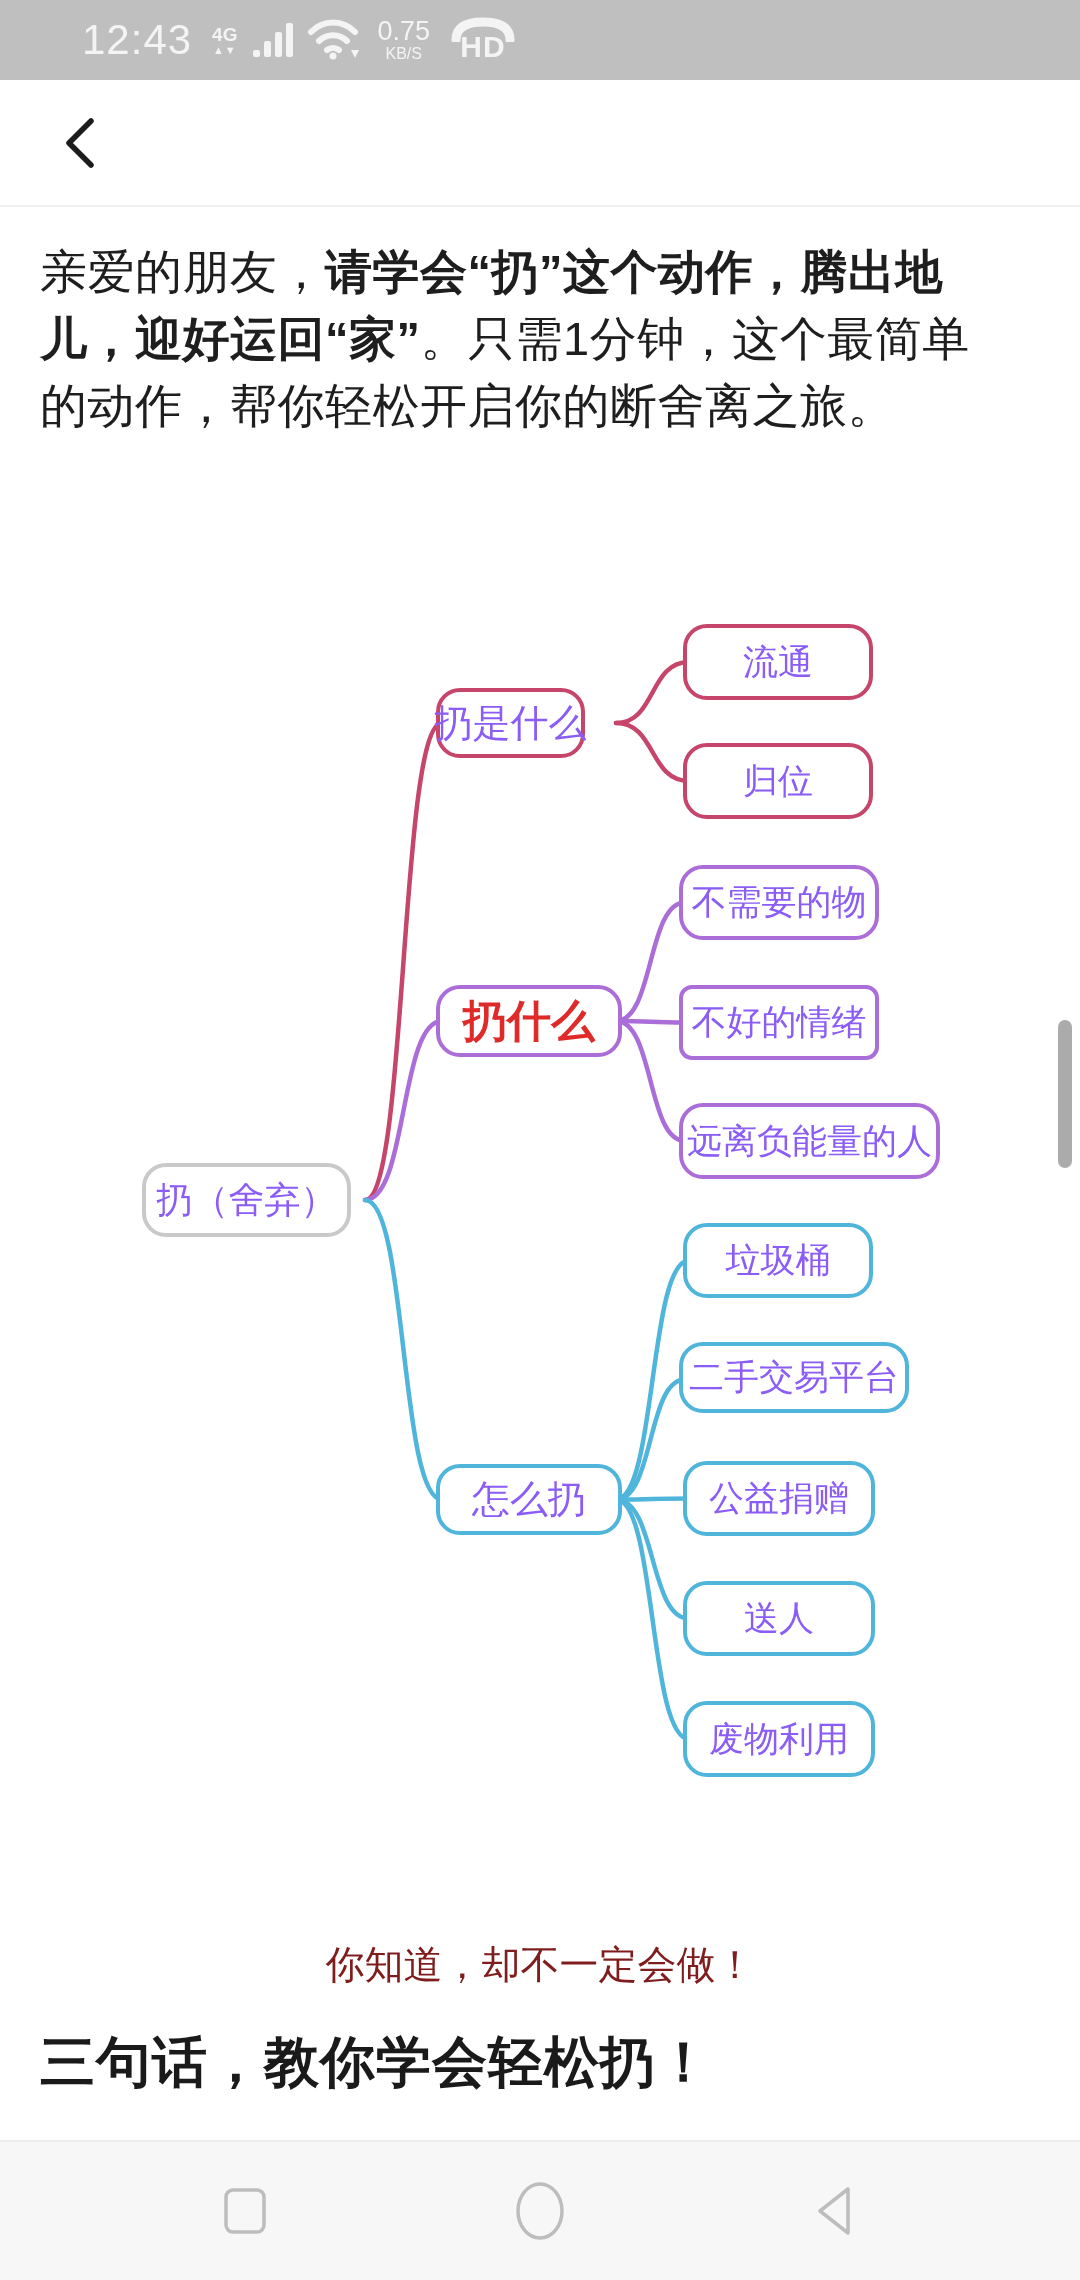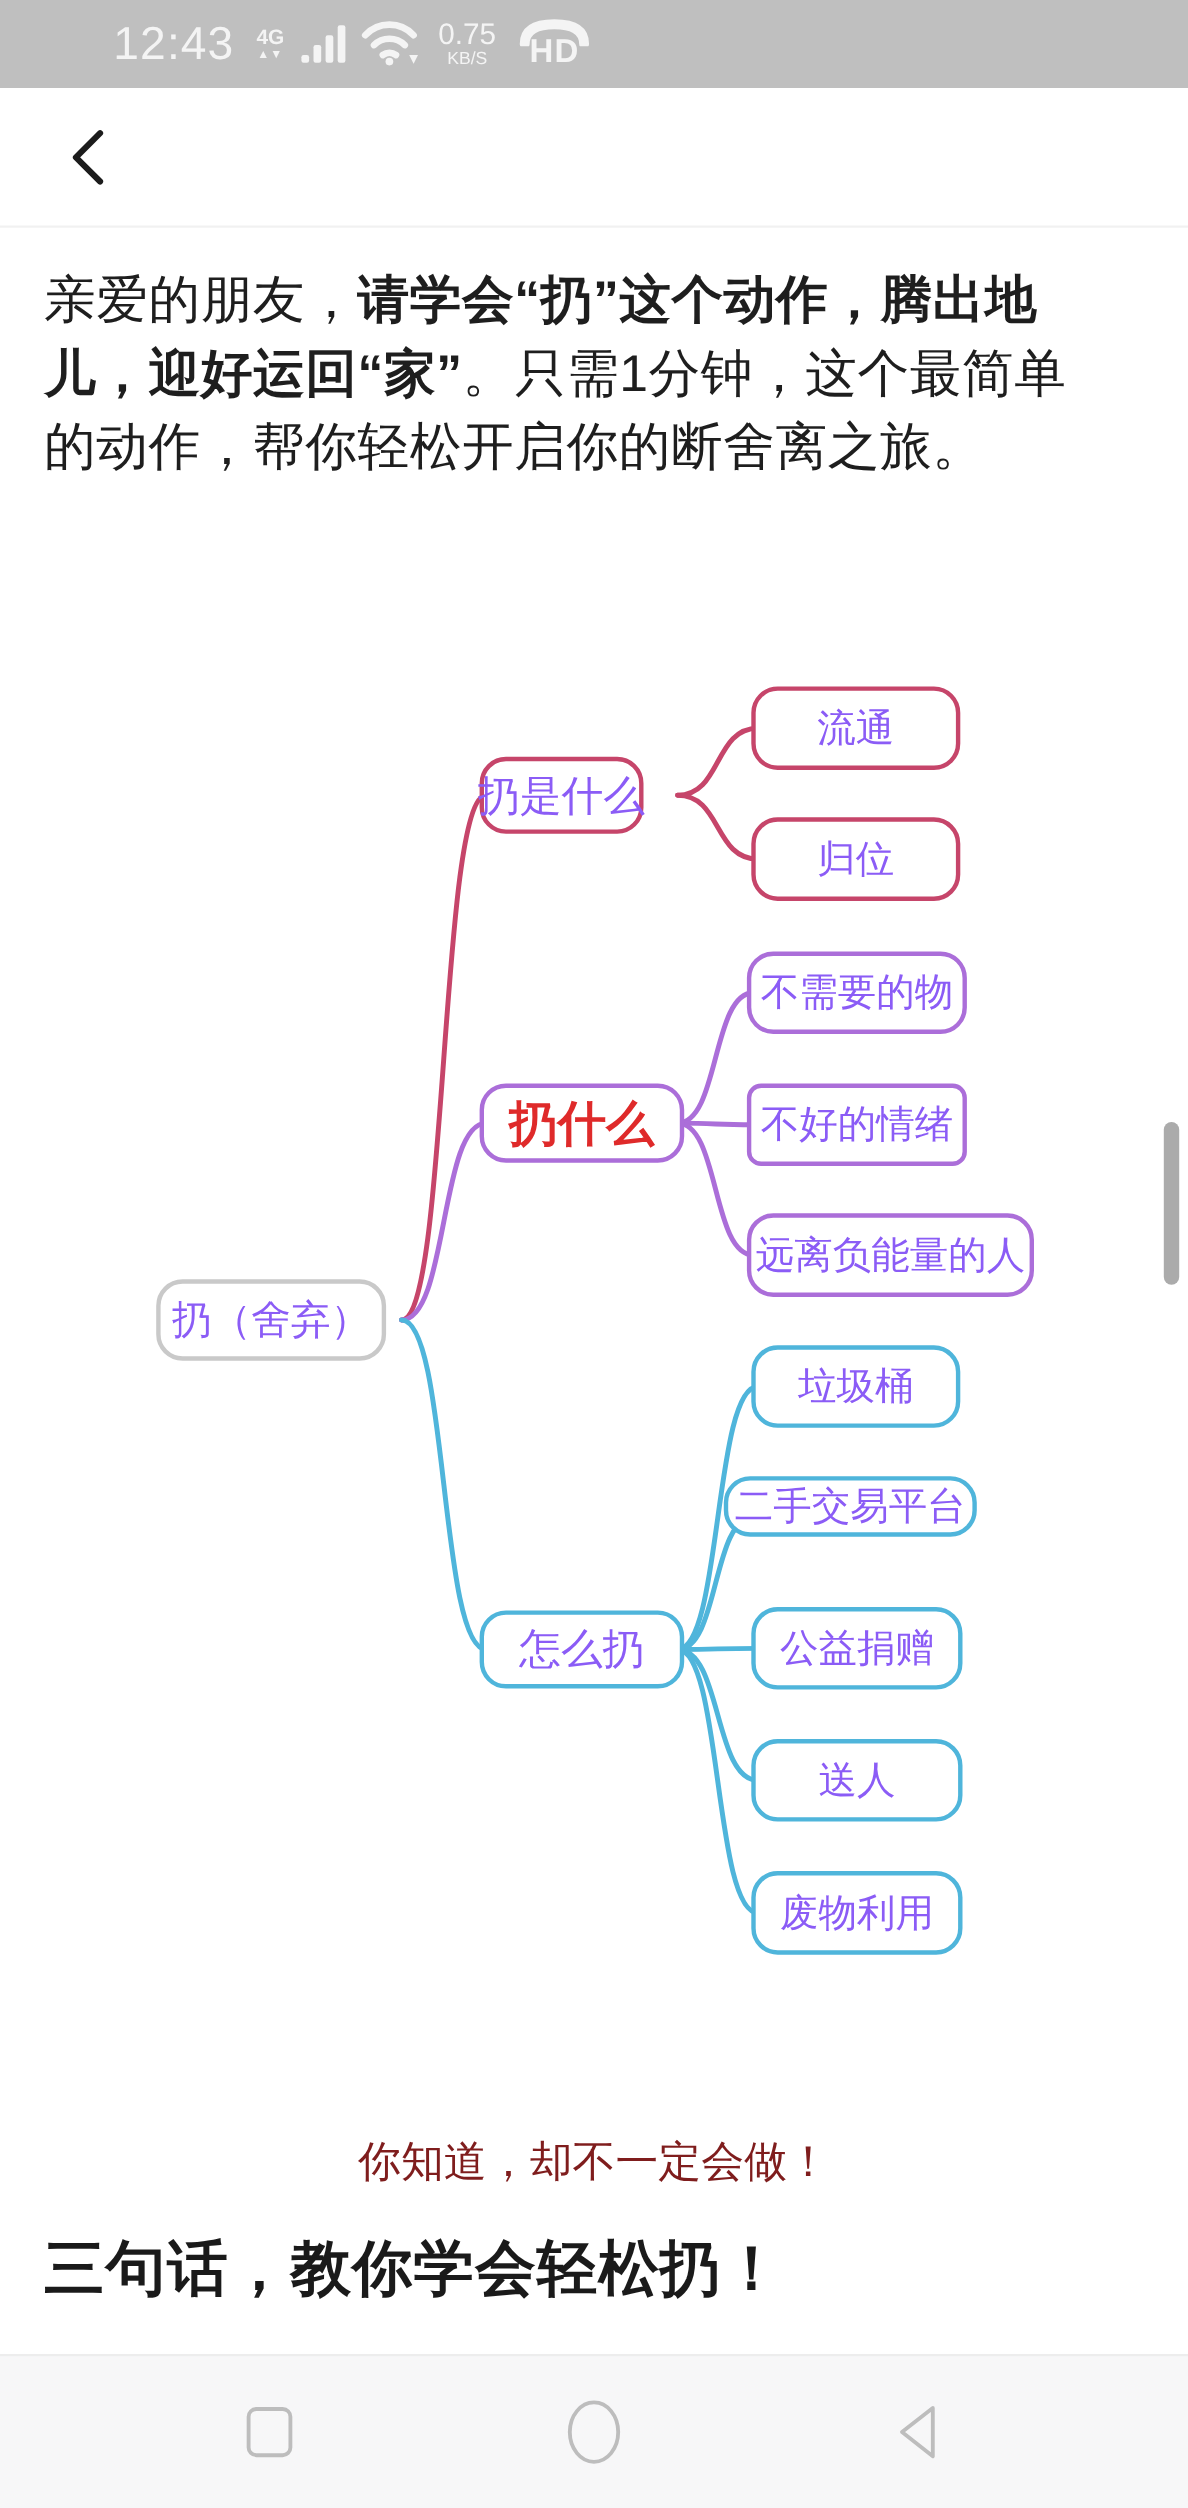--- a/index.html
+++ b/index.html
@@ -3,21 +3,21 @@
 <meta charset="utf-8">
 <style>
   * { margin:0; padding:0; box-sizing:border-box; }
   html,body { width:1080px; height:2280px; }
   body { font-family:"Liberation Sans","DejaVu Sans",sans-serif; background:#ffffff; position:relative; overflow:hidden; }
   .page { position:absolute; inset:0; width:1080px; height:2280px; }
 
   
   .statusbar { position:absolute; left:0; top:0; width:1080px; height:80px; background:#BFBFBF;
     display:flex; align-items:center; color:#F4F4F4; }
-  .sb-left { display:flex; align-items:center; gap:14px; padding-left:103px; }
+  .sb-left { display:flex; align-items:center; gap:14px; padding-left:82px; }
   .sb-time { font-size:42px; letter-spacing:1px; }
   .sb-net { display:flex; flex-direction:column; align-items:center; line-height:1; margin-left:6px;justify-content:flex-end; }
   .sb-net .g4 { font-size:19px; font-weight:bold; }
   .sb-net .arrows { font-size:11px; letter-spacing:1px; margin-top:1px; }
   .sb-bars { display:flex; align-items:flex-end; gap:4px; height:34px; margin-left:2px; }
   .sb-bars i { display:block; width:7px; background:#F4F4F4; border-radius:2px; }
   .sb-speed { display:flex; flex-direction:column; align-items:center; line-height:1.05; margin-left:4px; }
   .sb-speed .v { font-size:27px; }
   .sb-speed .u { font-size:16px; }
   .sb-hd { position:relative; margin-left:6px; width:66px; height:48px; }
@@ -128,21 +128,21 @@
       <div class="mm-node" style="left: 142px; top: 1163px; width: 209px; height: 74px; border-color: rgb(201, 201, 201); font-size: 36px;">扔（舍弃）</div>
       <div class="mm-node" style="left: 436px; top: 688px; width: 149px; height: 70px; border-color: rgb(198, 69, 106); font-size: 38px;">扔是什么</div>
       <div class="mm-node" style="left: 683px; top: 624px; width: 190px; height: 76px; border-color: rgb(198, 69, 106);">流通</div>
       <div class="mm-node" style="left: 683px; top: 743px; width: 190px; height: 76px; border-color: rgb(198, 69, 106);">归位</div>
       <div class="mm-node" style="left: 436px; top: 985px; width: 186px; height: 72px; border-color: rgb(171, 110, 217); font-size: 44px; font-weight: 700; color: rgb(223, 42, 42);">扔什么</div>
       <div class="mm-node" style="left: 679px; top: 865px; width: 200px; height: 75px; border-color: rgb(171, 110, 217);">不需要的物</div>
       <div class="mm-node" style="left: 679px; top: 985px; width: 200px; height: 75px; border-color: rgb(171, 110, 217); border-radius: 13px;">不好的情绪</div>
       <div class="mm-node" style="left: 679px; top: 1103px; width: 261px; height: 76px; border-color: rgb(171, 110, 217);">远离负能量的人</div>
       <div class="mm-node" style="left: 436px; top: 1464px; width: 186px; height: 71px; border-color: rgb(79, 181, 219); font-size: 38px;">怎么扔</div>
       <div class="mm-node" style="left: 683px; top: 1223px; width: 190px; height: 75px; border-color: rgb(79, 181, 219);">垃圾桶</div>
-      <div class="mm-node" style="left: 658px; top: 1342px; width: 230px; height: 55px; border-color: rgb(79, 181, 219);">二手交易平台</div>
+      <div class="mm-node" style="left: 679px; top: 1342px; width: 230px; height: 71px; border-color: rgb(79, 181, 219);">二手交易平台</div>
       <div class="mm-node" style="left: 683px; top: 1461px; width: 192px; height: 75px; border-color: rgb(79, 181, 219);">公益捐赠</div>
       <div class="mm-node" style="left: 683px; top: 1581px; width: 192px; height: 75px; border-color: rgb(79, 181, 219);">送人</div>
       <div class="mm-node" style="left: 683px; top: 1701px; width: 192px; height: 76px; border-color: rgb(79, 181, 219);">废物利用</div>
     </div>
 
   <div class="caption">你知道，却不一定会做！</div>
   <div class="heading">三句话，教你学会轻松扔！</div>
 
   <div class="scrollbar"></div>
 

